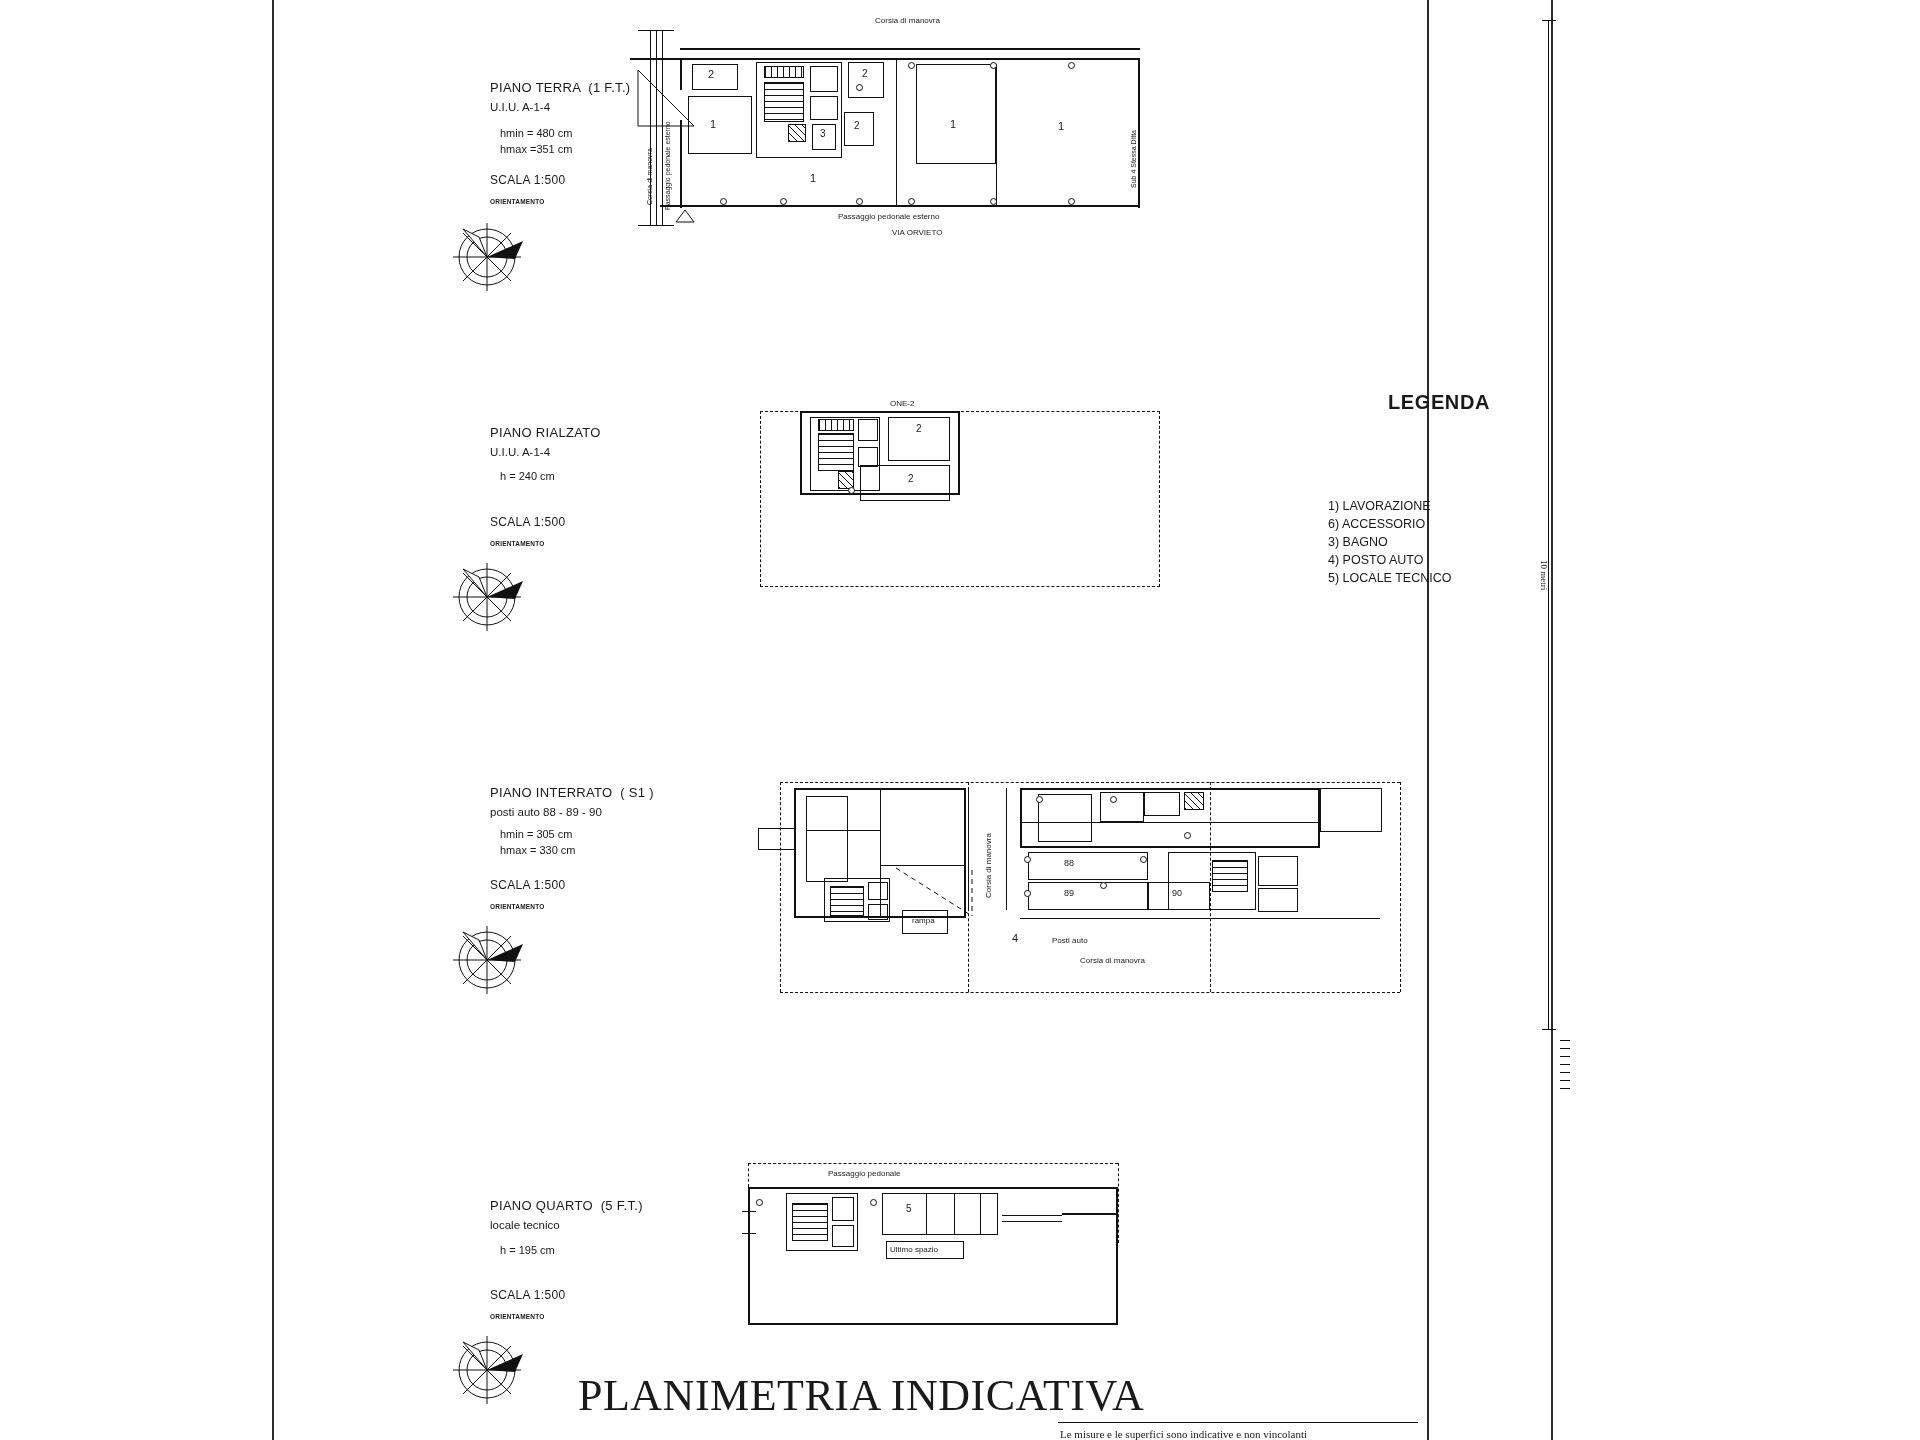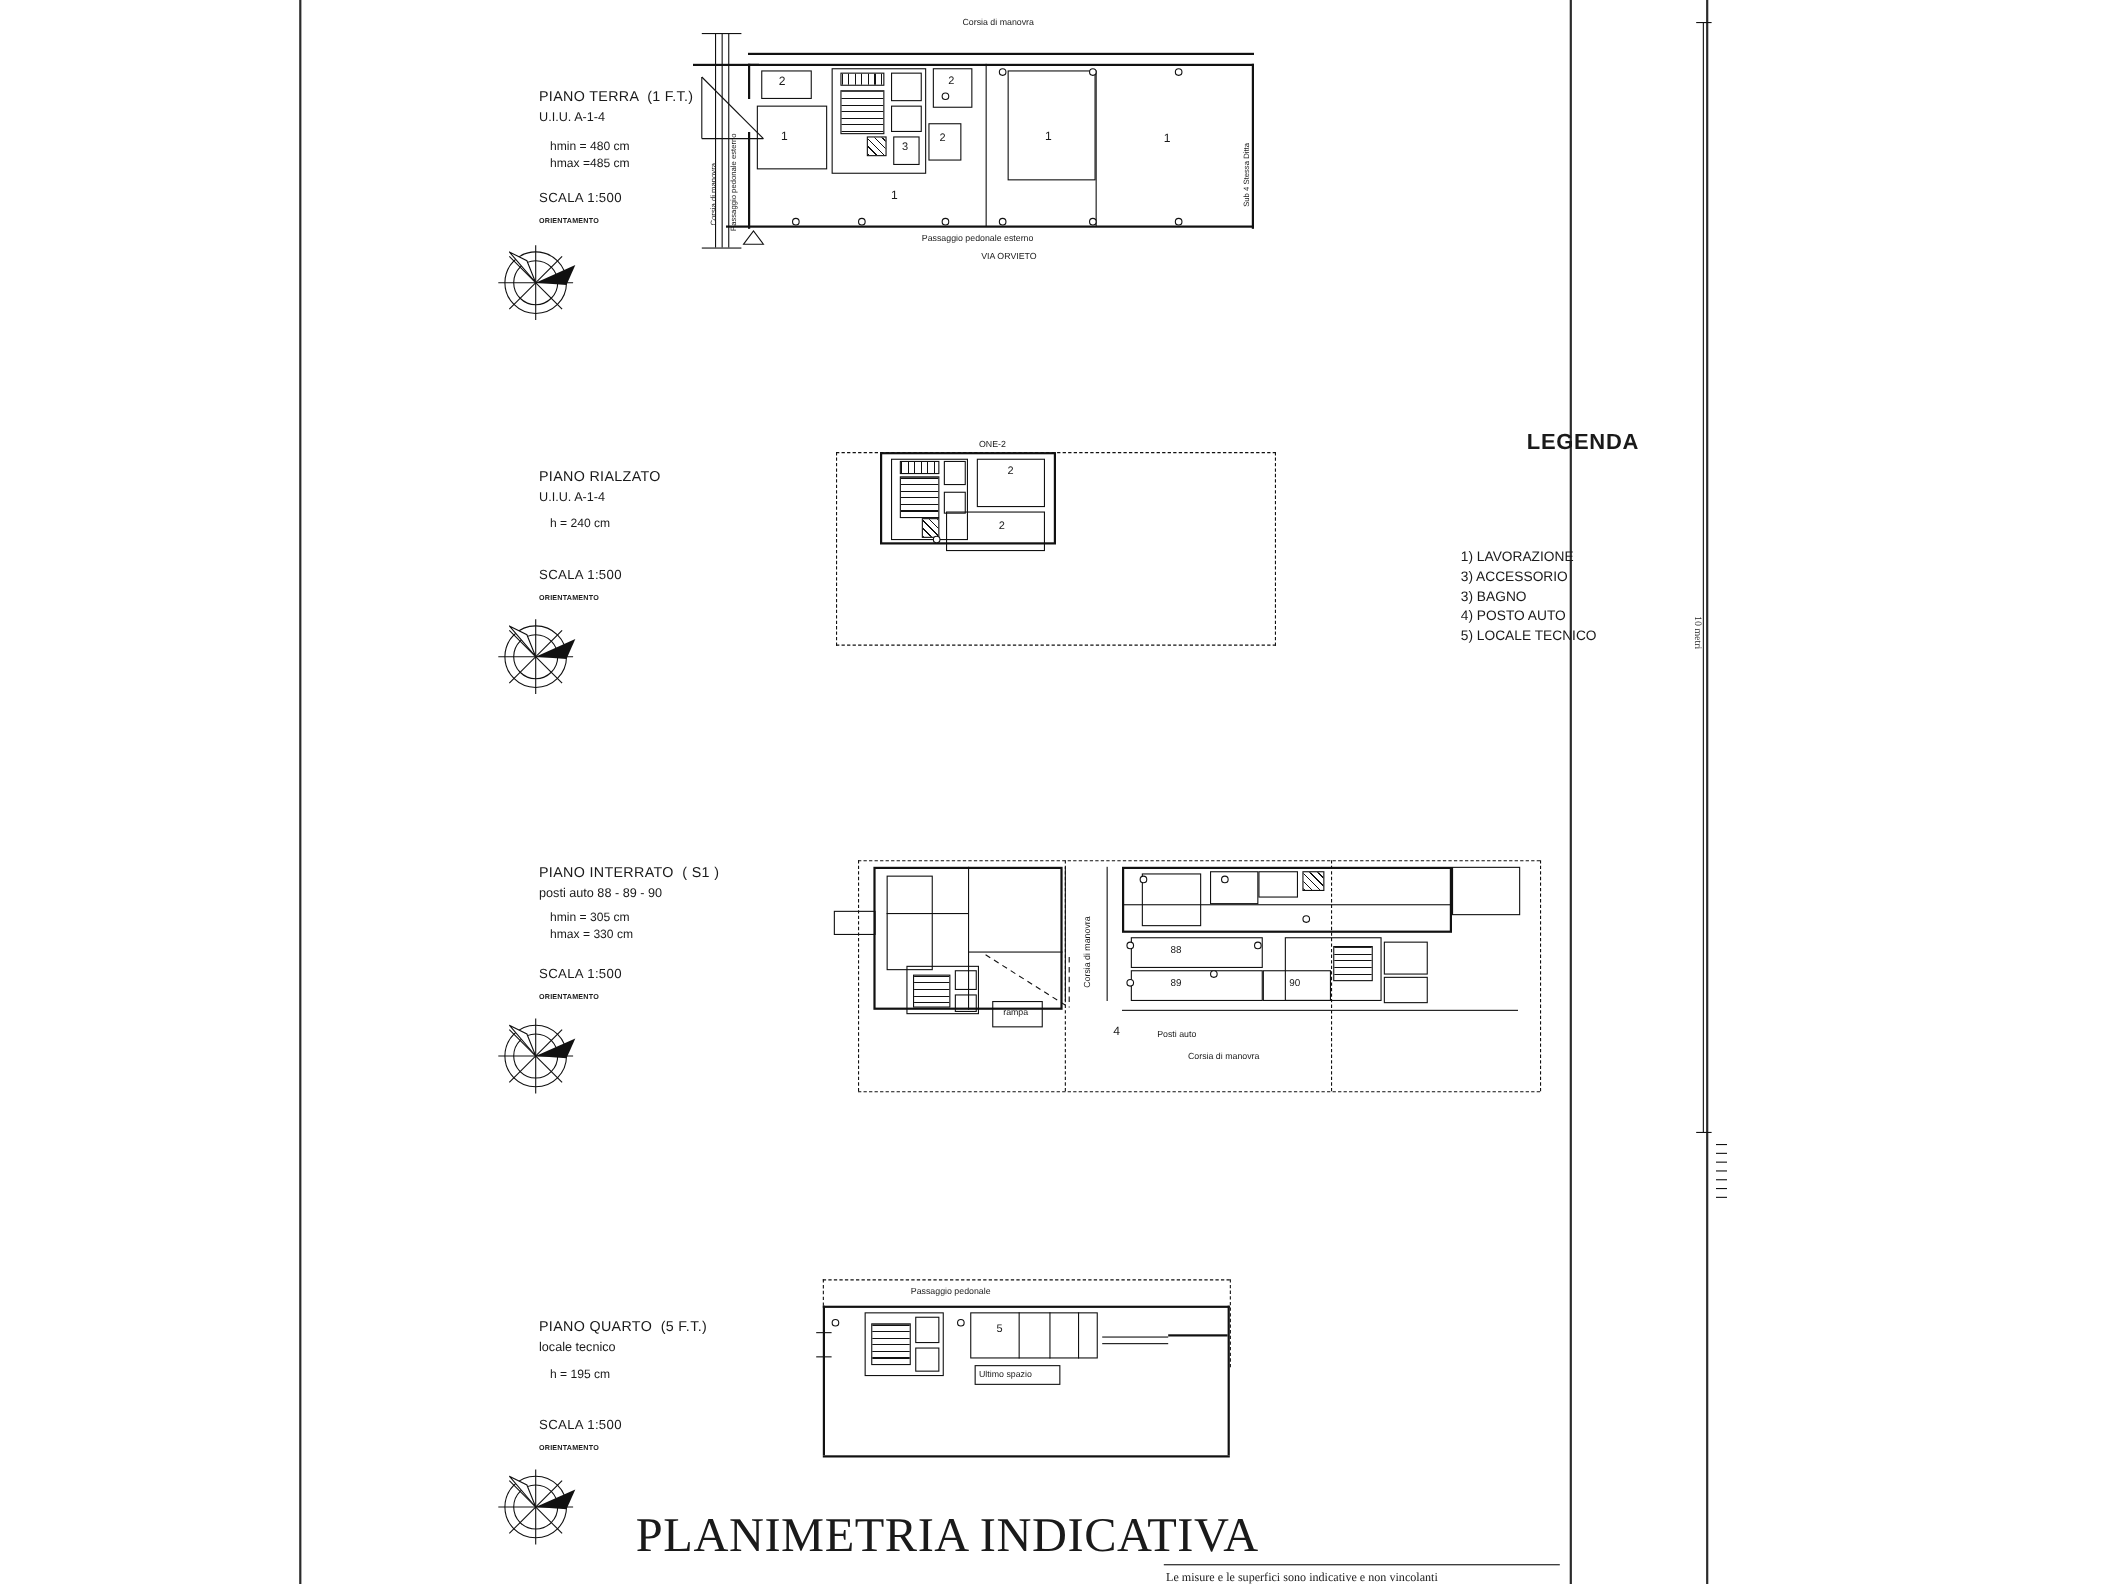--- a/index.html
+++ b/index.html
@@ -149,21 +149,21 @@
   <div class="ln h" style="left:1560px; top:1048px; width:10px;"></div>
   <div class="ln h" style="left:1560px; top:1056px; width:10px;"></div>
   <div class="ln h" style="left:1560px; top:1064px; width:10px;"></div>
   <div class="ln h" style="left:1560px; top:1072px; width:10px;"></div>
   <div class="ln h" style="left:1560px; top:1080px; width:10px;"></div>
   <div class="ln h" style="left:1560px; top:1088px; width:10px;"></div>
 
   <div class="txt block-title" style="left:490px; top:80px;">PIANO TERRA  (1 F.T.)</div>
   <div class="txt block-sub" style="left:490px; top:100px;">U.I.U. A-1-4</div>
   <div class="txt t11" style="left:500px; top:127px;">hmin = 480 cm</div>
-  <div class="txt t11" style="left:500px; top:143px;">hmax =485 cm</div>
+  <div class="txt t11" style="left:500px; top:143px;">hmax =351 cm</div>
   <div class="txt block-scale" style="left:490px; top:173px;">SCALA 1:500</div>
   <div class="txt orient-lbl" style="left:490px; top:198px;">ORIENTAMENTO</div>
 
   <svg class="compass" style="left:445px; top:215px;" viewBox="0 0 84 84">
     <circle cx="42" cy="42" r="28" fill="none" stroke="#111" stroke-width="1"></circle>
     <circle cx="42" cy="42" r="20" fill="none" stroke="#111" stroke-width="1"></circle>
     <g stroke="#111" stroke-width="1">
       <line x1="42" y1="8" x2="42" y2="76"></line>
       <line x1="8" y1="42" x2="76" y2="42"></line>
       <line x1="18" y1="18" x2="66" y2="66"></line>
@@ -431,21 +431,21 @@
     <div class="ln2 h" style="left:322px; top:58px; width:54px;"></div>
 
     <div class="dot" style="left:16px; top:44px;"></div>
     <div class="dot" style="left:130px; top:44px;"></div>
     <div class="ln h" style="left:2px; top:56px; width:14px;"></div>
     <div class="ln h" style="left:2px; top:78px; width:14px;"></div>
   </div>
 
   <div class="txt legend-title" style="left:1388px; top:390px;">LEGENDA</div>
   <div class="txt legend-list" style="left:1328px; top:497px;">1) LAVORAZIONE</div>
-  <div class="txt legend-list" style="left:1328px; top:515px;">3) ACCESSORIO</div>
+  <div class="txt legend-list" style="left:1328px; top:515px;">6) ACCESSORIO</div>
   <div class="txt legend-list" style="left:1328px; top:533px;">3) BAGNO</div>
   <div class="txt legend-list" style="left:1328px; top:551px;">4) POSTO AUTO</div>
   <div class="txt legend-list" style="left:1328px; top:569px;">5) LOCALE TECNICO</div>
 
   <div class="headline" style="left:578px; top:1370px;">PLANIMETRIA INDICATIVA</div>
   <div class="footnote" style="left:1060px; top:1428px;">Le misure e le superfici sono indicative e non vincolanti</div>
   <div class="ln h" style="left:1058px; top:1422px; width:360px;"></div>
 
 </div>
 

